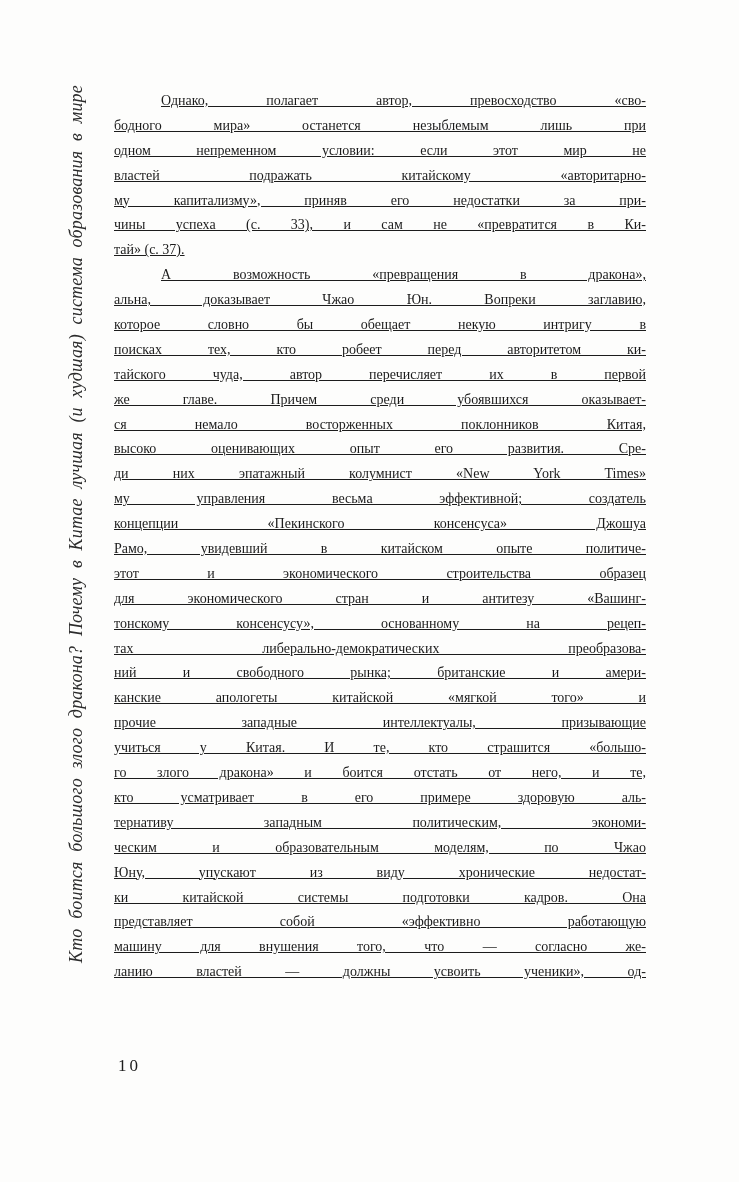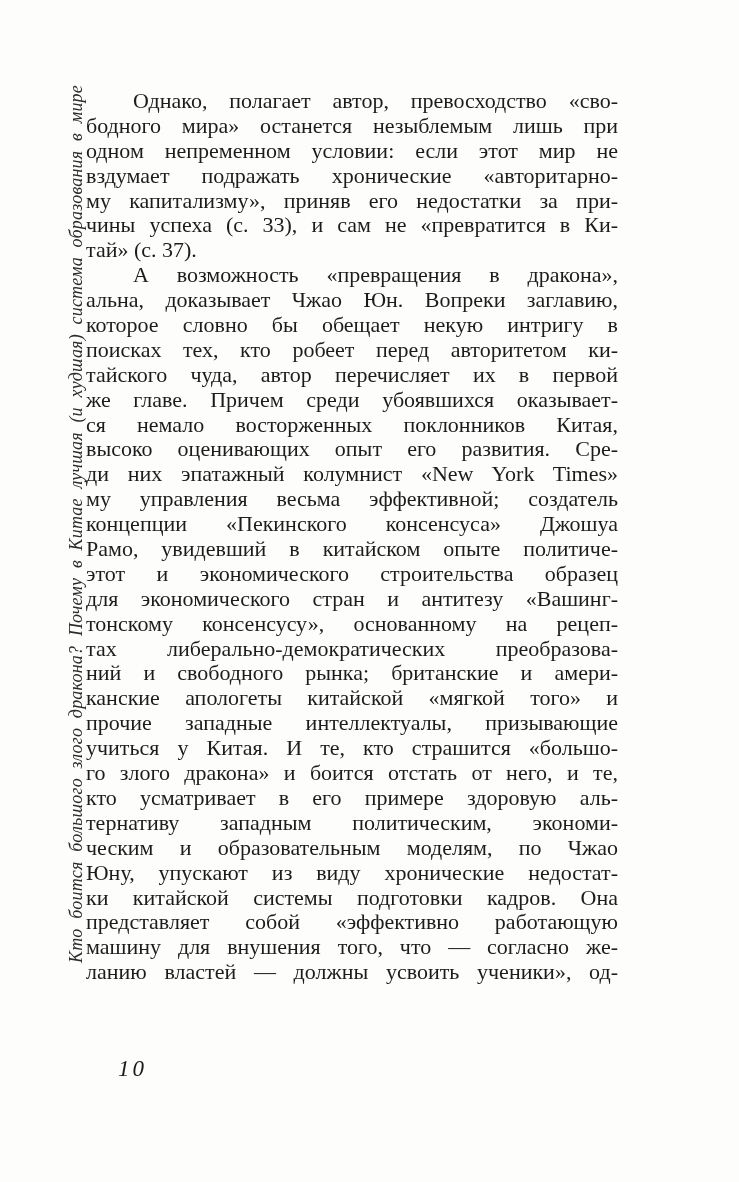--- a/index.html
+++ b/index.html
@@ -31,61 +31,61 @@
     letter-spacing: 0.2px;
     word-spacing: 1px;
     color: #2b2b2b;
     white-space: nowrap;
     text-align: justify;
     text-align-last: justify;
   }
   
   .text-column {
     position: absolute;
-    left: 86px;
+    left: 114px;
     top: 89px;
     width: 532px;
-    font-size: 22px;
+    font-size: 14px;
+    text-decoration: underline;
   }
   .line {
     height: 24.9px;
     line-height: 24.9px;
     text-align: justify;
     text-align-last: justify;
     white-space: normal;
     overflow: visible;
   }
   .line.indent {
     text-indent: 47px;
   }
   .line.para-end {
     text-align-last: left;
   }
   .page-number {
     position: absolute;
     left: 118px;
     top: 1056px;
-    font-size: 23px;
+    font-size: 17px;
     letter-spacing: 3px;
     color: #1c1c1c;
-    font-style: italic;
   }
 </style>
 </head>
 <body>
 
 <div class="page">
 
   <div class="margin-title">Кто боится большого злого дракона? Почему в Китае лучшая (и худшая) система образования в мире</div>
 
   <div class="text-column" id="text-column">
       <div class="line indent">Однако, полагает автор, превосходство «сво-</div>
       <div class="line">бодного мира» останется незыблемым лишь при</div>
       <div class="line">одном непременном условии: если этот мир не</div>
-      <div class="line">вздумает подражать хронические «авторитарно-</div>
+      <div class="line">властей подражать китайскому «авторитарно-</div>
       <div class="line">му капитализму», приняв его недостатки за при-</div>
       <div class="line">чины успеха (с. 33), и сам не «превратится в Ки-</div>
       <div class="line para-end">тай» (с. 37).</div>
       <div class="line indent">А возможность «превращения в дракона»,</div>
       <div class="line">альна, доказывает Чжао Юн. Вопреки заглавию,</div>
       <div class="line">которое словно бы обещает некую интригу в</div>
       <div class="line">поисках тех, кто робеет перед авторитетом ки-</div>
       <div class="line">тайского чуда, автор перечисляет их в первой</div>
       <div class="line">же главе. Причем среди убоявшихся оказывает-</div>
       <div class="line">ся немало восторженных поклонников Китая,</div>

